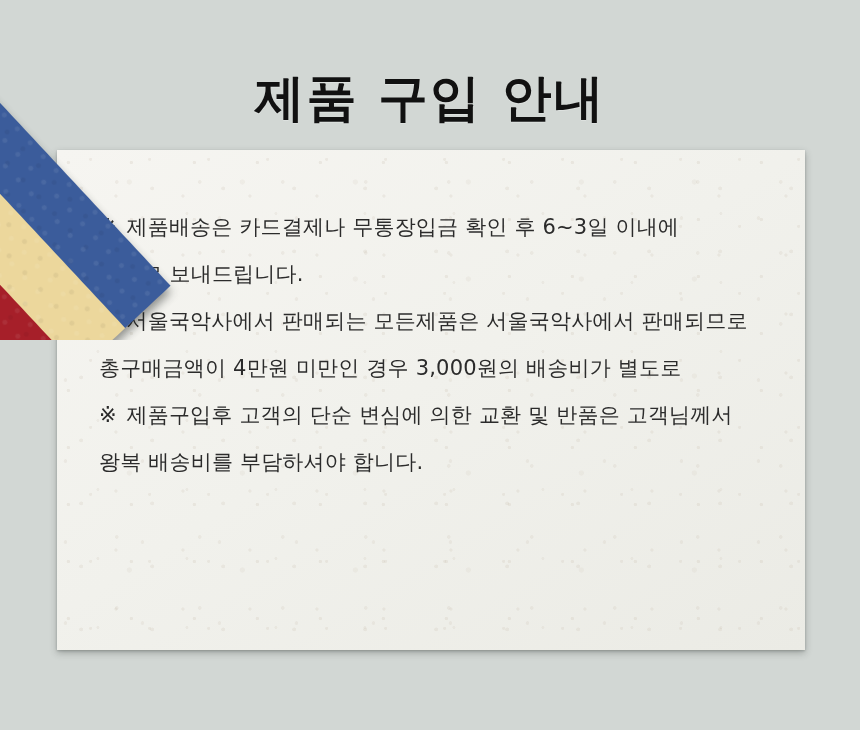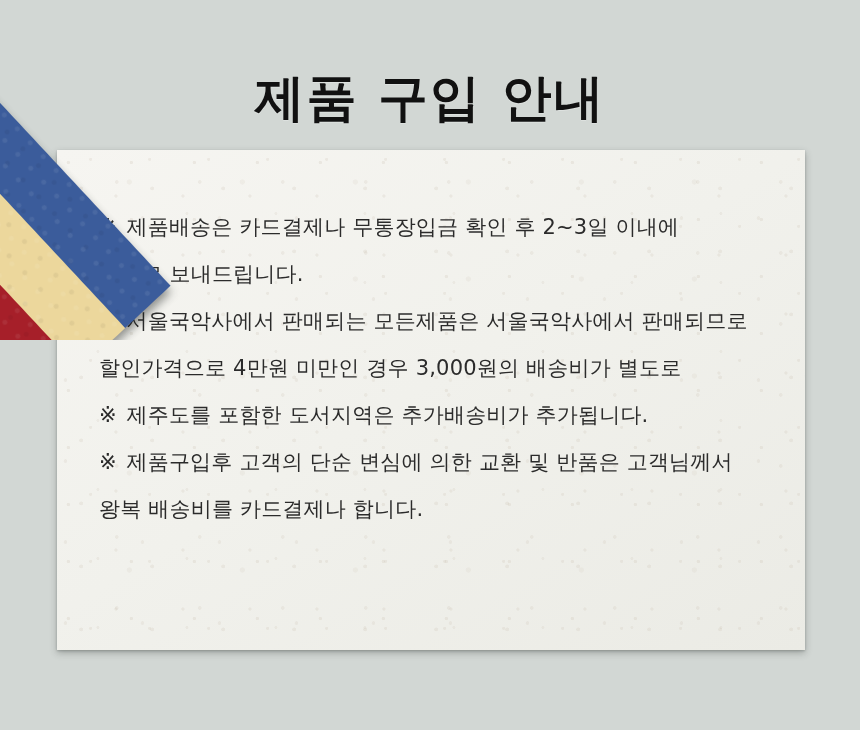--- a/index.html
+++ b/index.html
@@ -123,27 +123,26 @@
 </style>
 </head>
 <body>
 
 <div class="page">
 
   <h1 class="page-title">제품 구입 안내</h1>
 
   <div class="notice-card">
     <div class="notice-body">
-        <div class="notice-line"><span class="mark">※</span> <span>제품배송은 카드결제나 무통장입금 확인 후 2~3일 이내에</span></div>
+        <div class="notice-line"><span class="mark">※</span> <span>제품배송은 카드결제나 무통장입금 확인 후 6~3일 이내에</span></div>
         <div class="notice-line indent"><span>택배로 보내드립니다.</span></div>
         <div class="notice-line"><span class="mark">※</span> <span>서울국악사에서 판매되는 모든제품은 서울국악사에서 판매되므로</span></div>
-        <div class="notice-line indent"><span>할인가격으로 4만원 미만인 경우 3,000원의 배송비가 별도로</span></div>
-        <div class="notice-line"><span class="mark">※</span> <span>제주도를 포함한 도서지역은 추가배송비가 추가됩니다.</span></div>
+        <div class="notice-line indent"><span>총구매금액이 4만원 미만인 경우 3,000원의 배송비가 별도로</span></div>
         <div class="notice-line"><span class="mark">※</span> <span>제품구입후 고객의 단순 변심에 의한 교환 및 반품은 고객님께서</span></div>
-        <div class="notice-line indent"><span>왕복 배송비를 카드결제나 합니다.</span></div>
+        <div class="notice-line indent"><span>왕복 배송비를 부담하셔야 합니다.</span></div>
       </div>
   </div>
 
   <div class="corner-ribbon">
     <div class="ribbon-band">
       <div class="ribbon-stripe blue"></div>
       <div class="ribbon-stripe cream"></div>
       <div class="ribbon-stripe red"></div>
     </div>
   </div>

